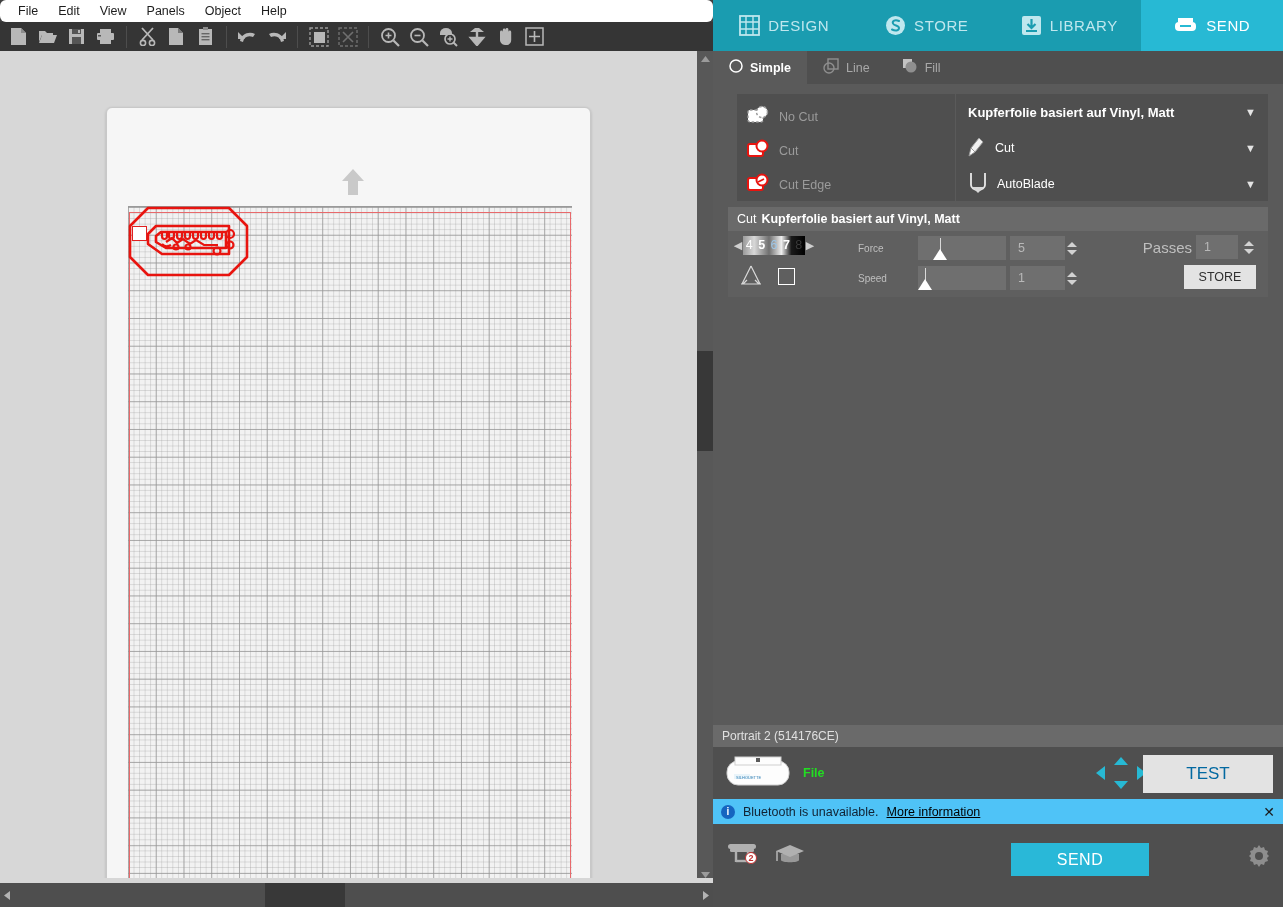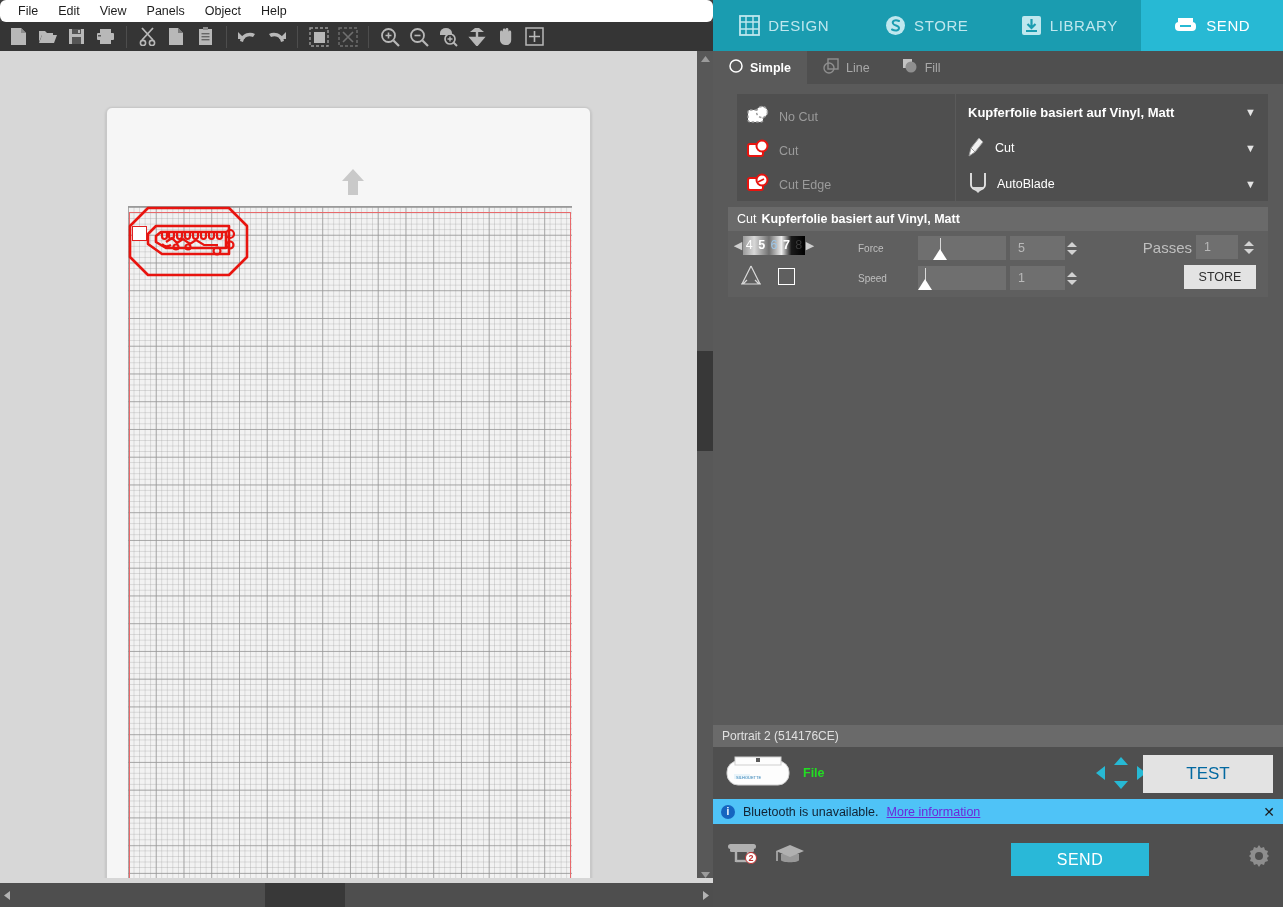--- a/index.html
+++ b/index.html
@@ -122,21 +122,21 @@
   
   .devname { position:absolute; left:0; top:674px; width:570px; height:22px; background:#6a6a6a; display:flex; align-items:center; padding-left:9px; color:#e0e0e0; font-size:12px; }
   .devrow { position:absolute; left:0; top:696px; width:570px; height:52px; background:#4f4f4f; display:flex; align-items:center; }
   .machine { margin-left:12px; }
   .readytxt { margin-left:12px; color:#22dd22; font-weight:bold; font-size:12.5px; }
   .dpad { position:absolute; left:382px; top:9px; width:52px; height:34px; }
   .testbtn { position:absolute; right:10px; top:8px; width:130px; height:38px; background:#e3e3e3; color:#0369a1; font-size:17px; display:flex; align-items:center; justify-content:center; }
 
   .btbar { position:absolute; left:0; top:748px; width:570px; height:25px; background:#4fc3f7; display:flex; align-items:center; padding:0 8px; gap:8px; color:#123; font-size:12.5px; }
   .btbar .info { width:14px; height:14px; border-radius:50%; background:#1565c0; color:#fff; font-size:10px; font-weight:bold; display:flex; align-items:center; justify-content:center; }
-  .btbar .lnk { text-decoration:underline; color:#6d28d9; }
+  .btbar .lnk { text-decoration:underline; color:#000000; }
   .btbar .x { margin-left:auto; font-size:14px; color:#1a1a1a; }
 
   .sendbar { position:absolute; left:0; top:773px; width:570px; height:83px; background:#4f4f4f; display:flex; align-items:center; }
   .sendbtn { position:absolute; left:298px; top:19px; width:138px; height:33px; background:#29b8d8; color:#ffffff; font-size:16px; display:flex; align-items:center; justify-content:center; letter-spacing:.5px; }
   .badge { position:absolute; left:18px; top:12px; width:12px; height:12px; border-radius:50%; background:#ffffff; border:1px solid #c03030; color:#c03030; font-size:9px; font-weight:bold; display:flex; align-items:center; justify-content:center; }
 </style>
 </head>
 <body>
 
 <div id="app">

